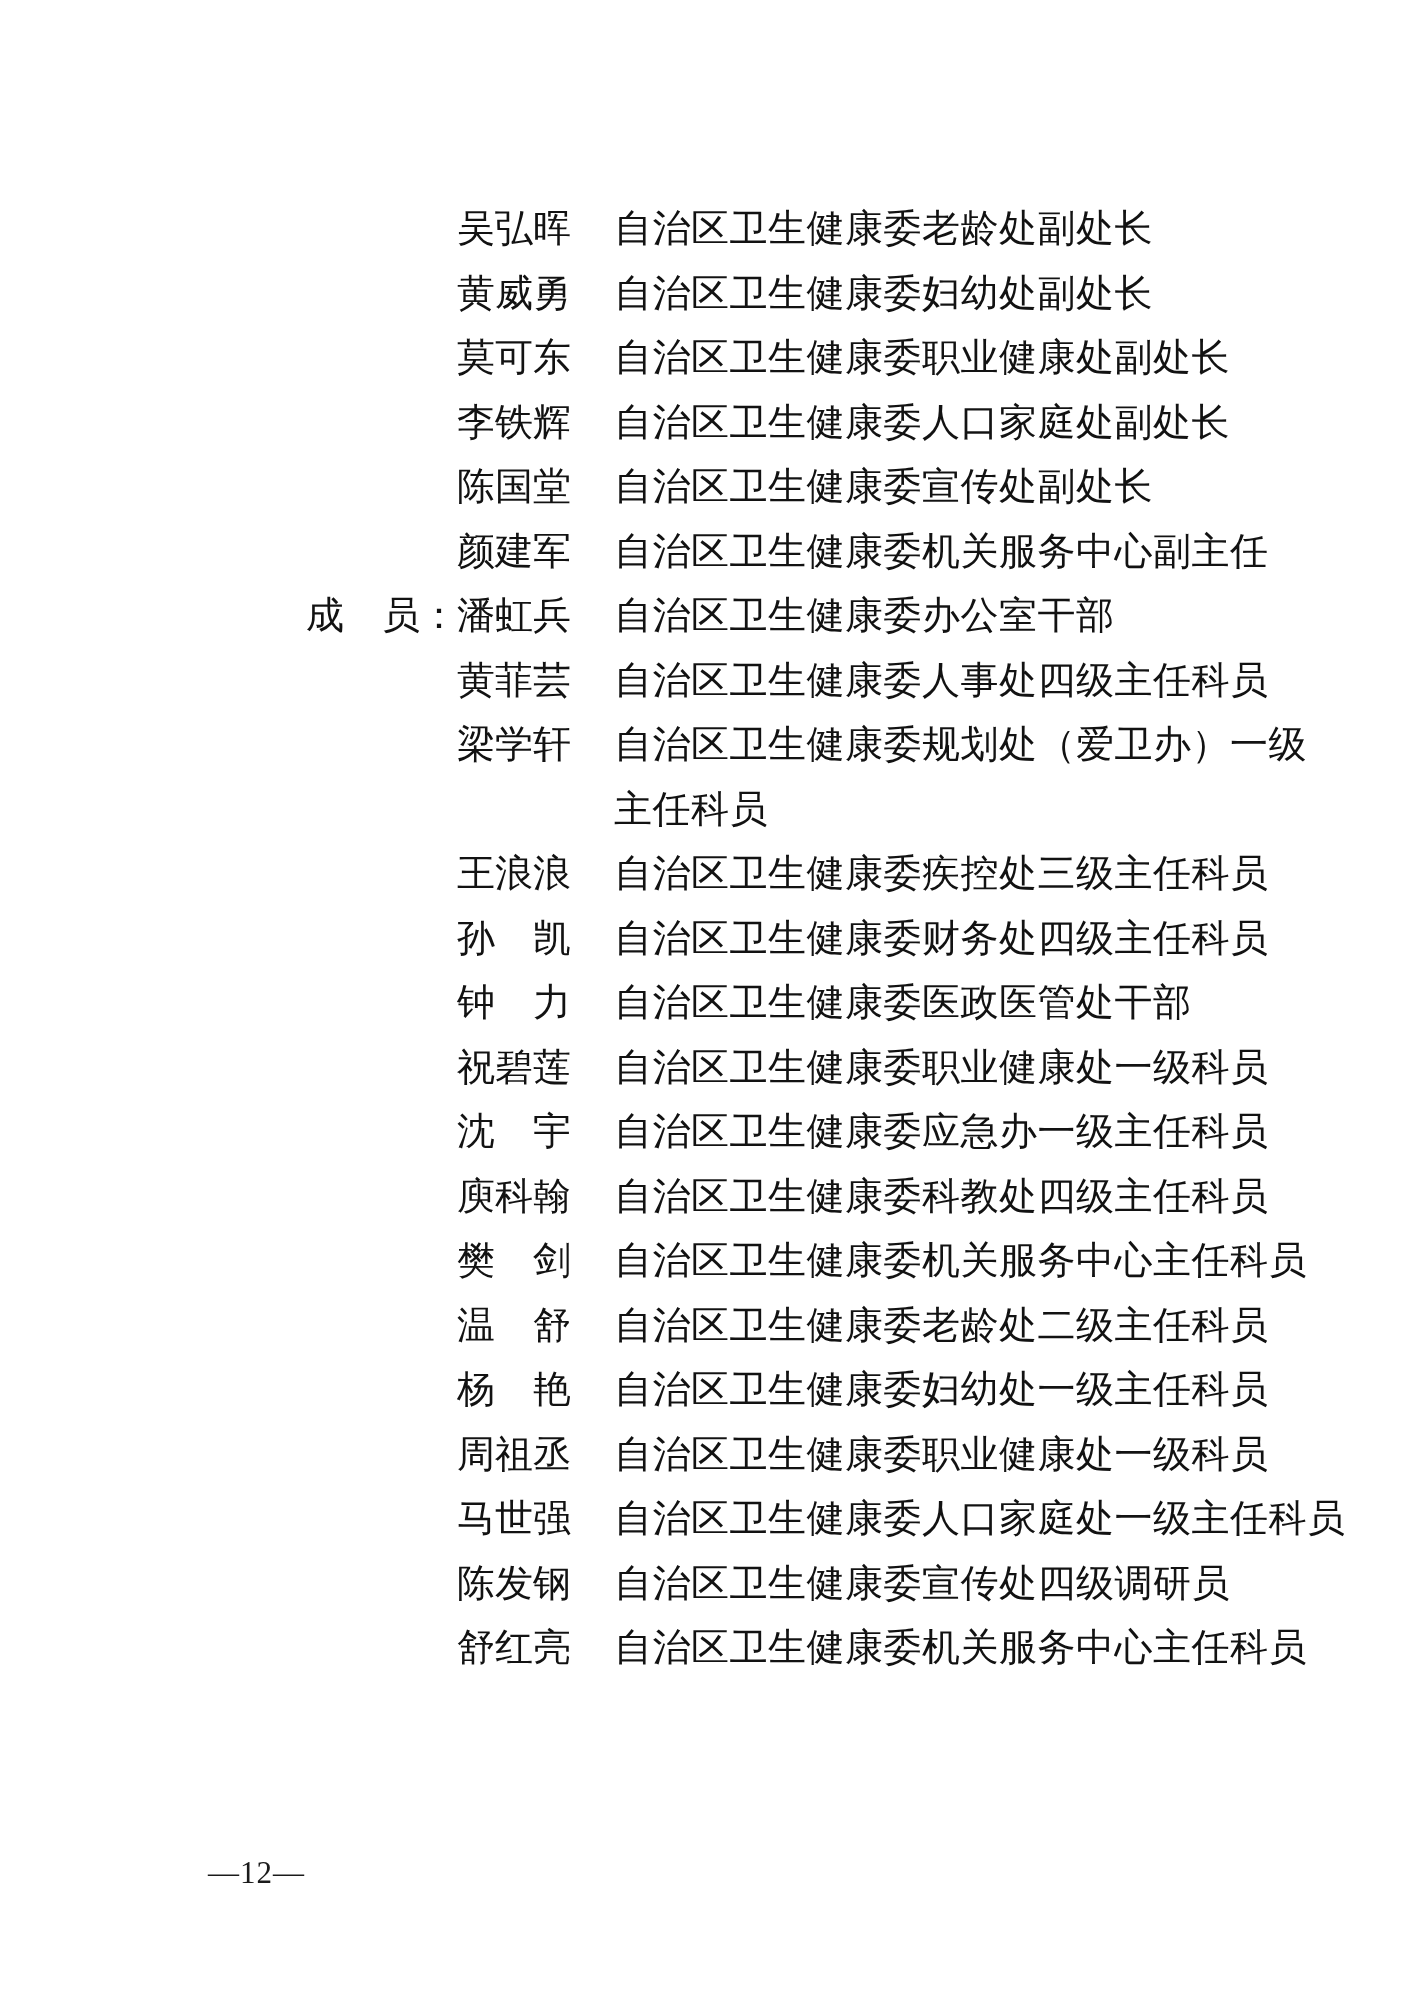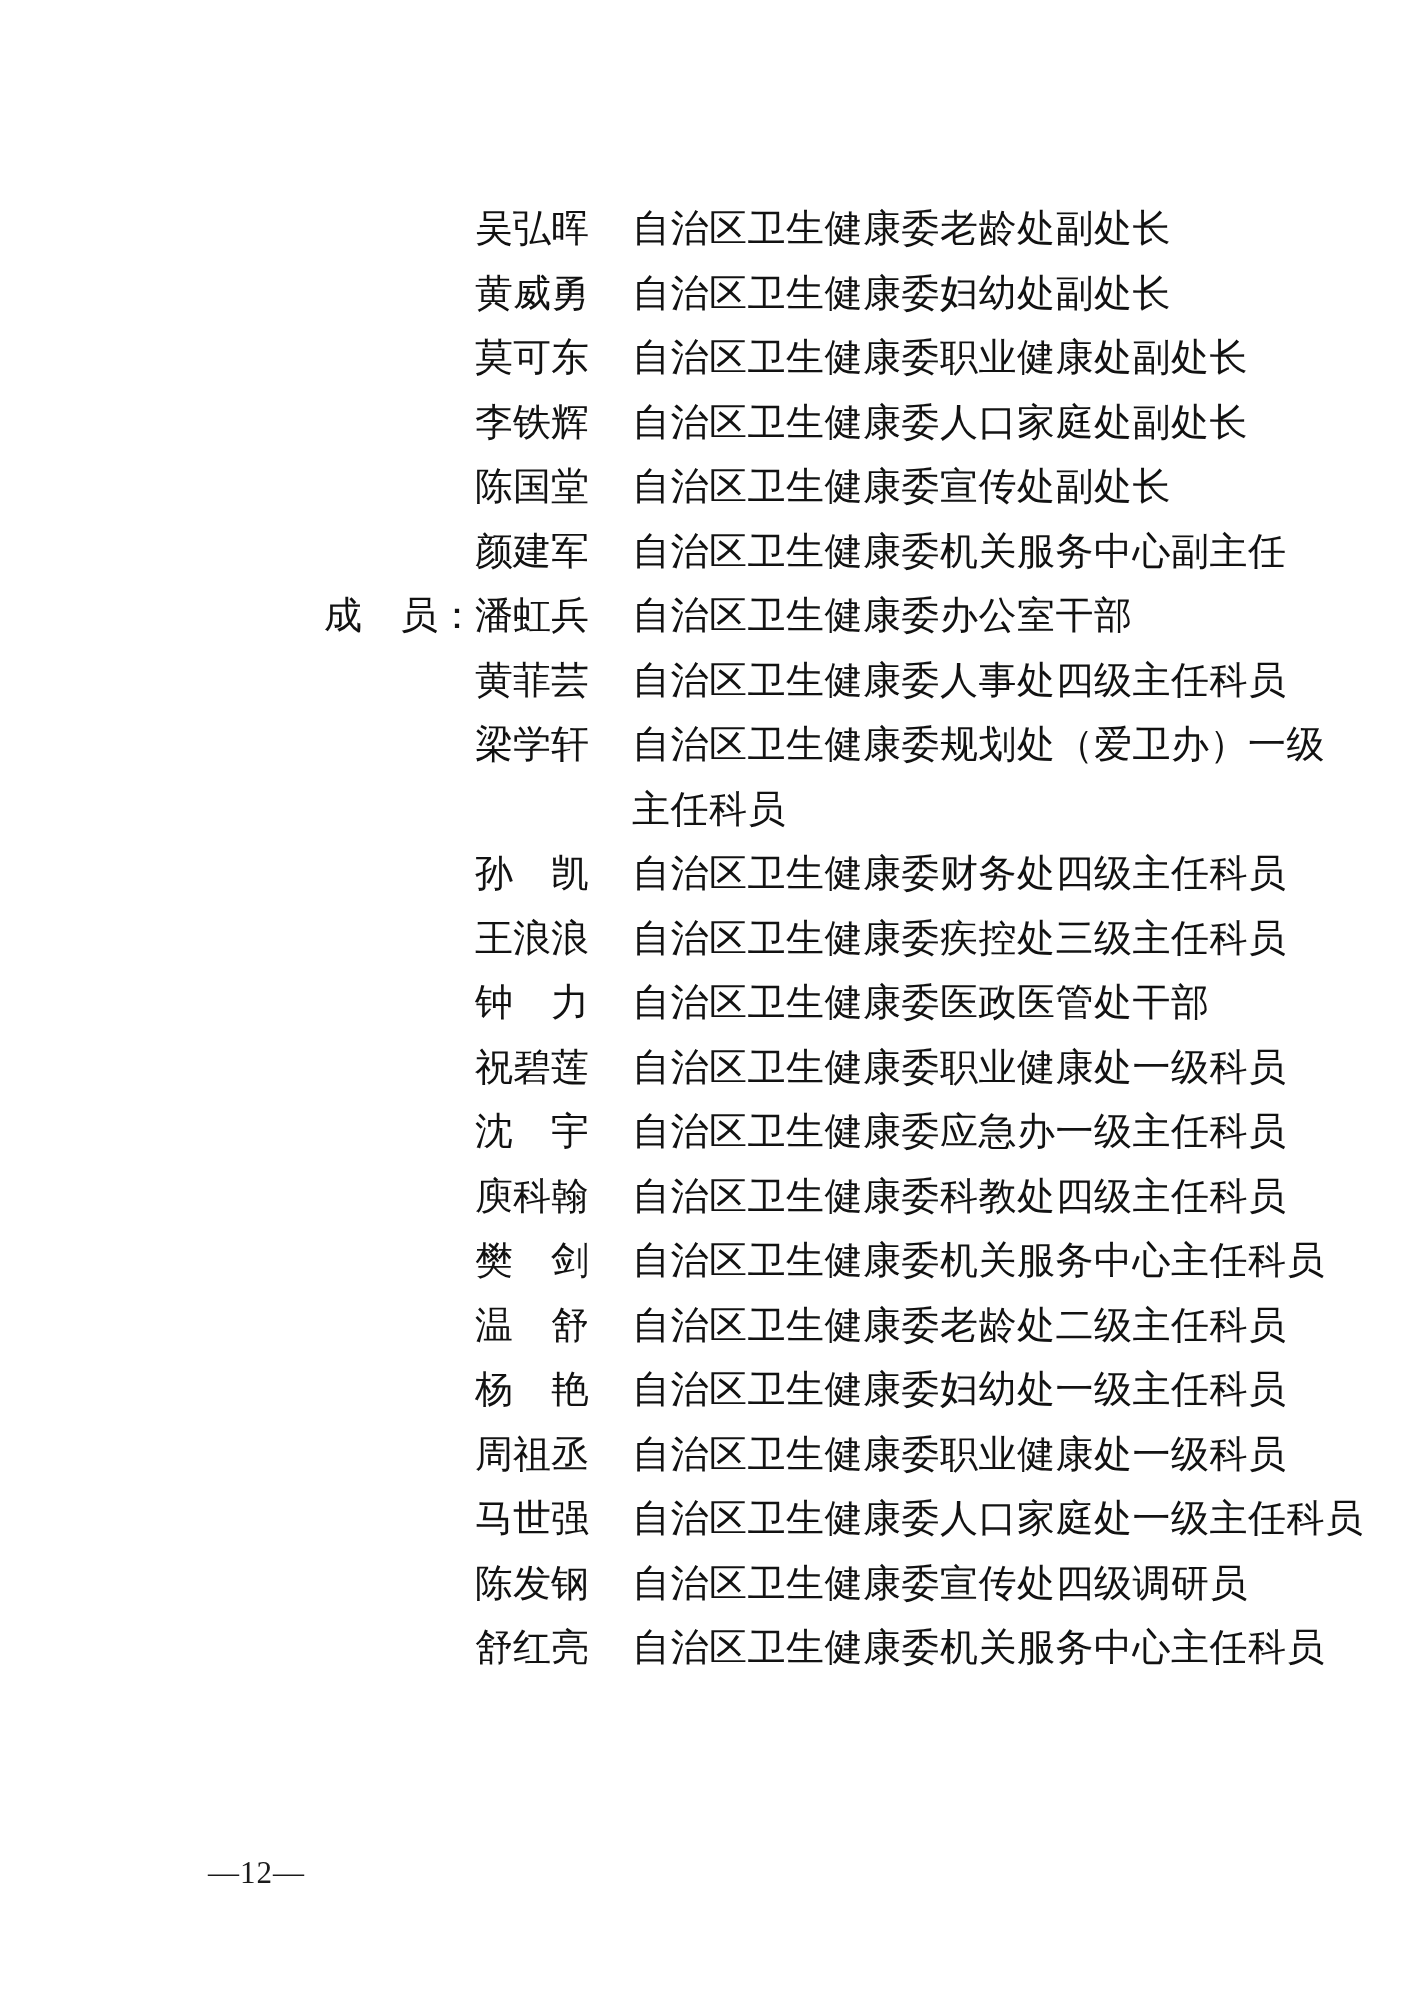--- a/index.html
+++ b/index.html
@@ -10,21 +10,21 @@
   body {
     width: 1418px;
     height: 2000px;
     position: relative;
     font-family: "Liberation Serif", "DejaVu Serif", serif;
     color: #121212;
     overflow: hidden;
   }
   .doc {
     position: absolute;
-    left: 312px;
+    left: 294px;
     top: 196px;
   }
   .row {
     display: flex;
     align-items: center;
     height: 64.5px;
     font-size: 38px;
     line-height: 64.5px;
     white-space: nowrap;
   }
@@ -112,32 +112,32 @@
     </div>
 
     <div class="row">
       <span class="col-label"></span>
       <span class="col-name"></span>
       <span class="col-pos">主任科员</span>
     </div>
 
     <div class="row">
       <span class="col-label"></span>
+      <span class="col-name">王浪浪</span>
+      <span class="col-pos">自治区卫生健康委疾控处三级主任科员</span>
+    </div>
+
+    <div class="row">
+      <span class="col-label"></span>
       <span class="col-name">孙　凯</span>
       <span class="col-pos">自治区卫生健康委财务处四级主任科员</span>
     </div>
 
     <div class="row">
       <span class="col-label"></span>
-      <span class="col-name">王浪浪</span>
-      <span class="col-pos">自治区卫生健康委疾控处三级主任科员</span>
-    </div>
-
-    <div class="row">
-      <span class="col-label"></span>
       <span class="col-name">钟　力</span>
       <span class="col-pos">自治区卫生健康委医政医管处干部</span>
     </div>
 
     <div class="row">
       <span class="col-label"></span>
       <span class="col-name">祝碧莲</span>
       <span class="col-pos">自治区卫生健康委职业健康处一级科员</span>
     </div>
 

